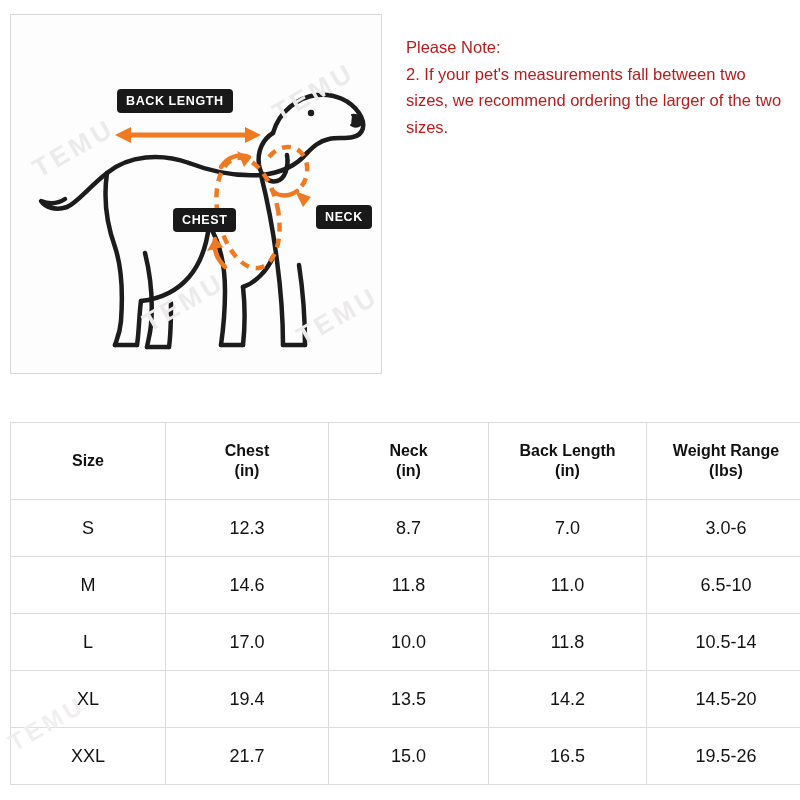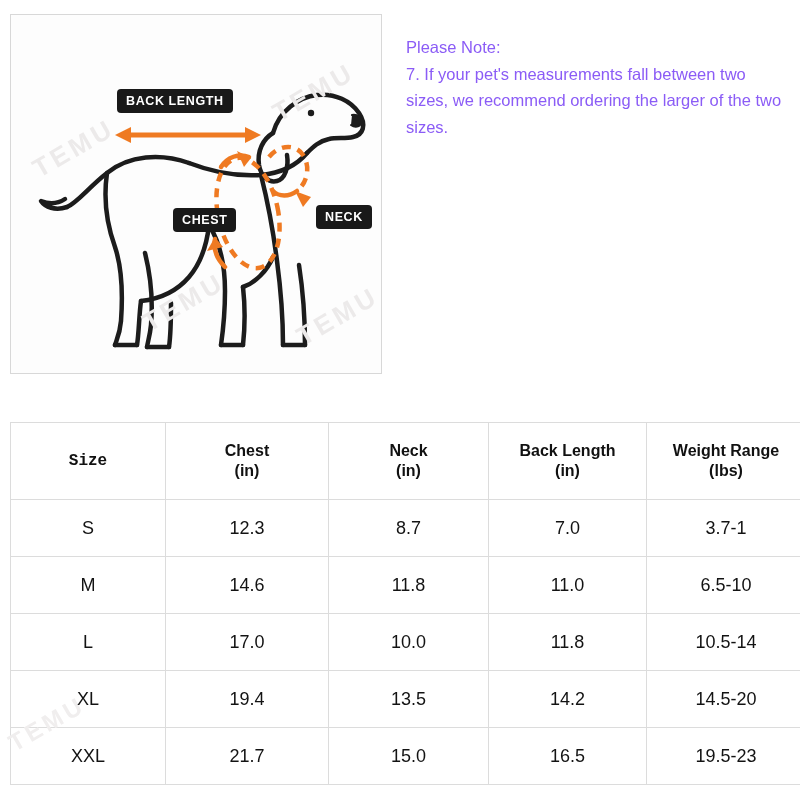--- a/index.html
+++ b/index.html
@@ -64,21 +64,21 @@
   #tag-back { left: 106px; top: 74px; }
   #tag-chest { left: 162px; top: 193px; }
   #tag-neck  { left: 305px; top: 190px; }
 
   .notes {
     flex: 1 1 auto;
     padding-left: 24px;
     padding-top: 20px;
     font-size: 16.5px;
     line-height: 1.62;
-    color: #8b5cf6;
+    color: #b91c1c;
   }
   .notes p { margin: 0; }
 
   
   .size-table {
     position: absolute;
     left: 10px;
     top: 422px;
     width: 780px;
     border-collapse: collapse;
@@ -96,21 +96,21 @@
     font-weight: bold;
     font-size: 16px;
     line-height: 1.25;
     color: #111111;
   }
   .size-table tbody td {
     height: 54px;
     font-size: 18px;
     color: #131313;
   }
-  .col-size   { width: 152px; font-family: Liberation Mono, monospace; }
+  .col-size   { width: 152px; }
   .col-chest  { width: 160px; }
   .col-neck   { width: 157px; }
   .col-back   { width: 155px; }
   .col-weight { width: 156px; }
 
   .tbl-wm {
     position: absolute;
     color: #f0eeee;
     font-size: 24px;
     font-weight: bold;
@@ -195,21 +195,21 @@
         </g>
       </svg>
 
       <div class="tag" id="tag-back">BACK LENGTH</div>
       <div class="tag" id="tag-chest">CHEST</div>
       <div class="tag" id="tag-neck">NECK</div>
     </div>
 
     <div class="notes">
       <p>Please Note:</p>
-      <p>7. If your pet's measurements fall between two sizes, we recommend ordering the larger of the two sizes.</p>
+      <p>2. If your pet's measurements fall between two sizes, we recommend ordering the larger of the two sizes.</p>
     </div>
   </div>
 
   <table class="size-table">
     <thead>
       <tr>
         <th class="col-size">
           <span class="cellspan">Size</span>
         </th>
         <th class="col-chest">
@@ -229,21 +229,21 @@
           <span class="cellspan">(lbs)</span>
         </th>
       </tr>
     </thead>
     <tbody>
       <tr>
         <td><span class="cellspan">S</span></td>
         <td><span class="cellspan">12.3</span></td>
         <td><span class="cellspan">8.7</span></td>
         <td><span class="cellspan">7.0</span></td>
-        <td><span class="cellspan">3.7-1</span></td>
+        <td><span class="cellspan">3.0-6</span></td>
       </tr>
       <tr>
         <td><span class="cellspan">M</span></td>
         <td><span class="cellspan">14.6</span></td>
         <td><span class="cellspan">11.8</span></td>
         <td><span class="cellspan">11.0</span></td>
         <td><span class="cellspan">6.5-10</span></td>
       </tr>
       <tr>
         <td><span class="cellspan">L</span></td>
@@ -260,18 +260,18 @@
         <td><span class="cellspan">14.5-20</span></td>
       </tr>
       <tr>
         <td>
           <span class="tbl-wm" style="left:-6px; top:-18px;">TEMU</span>
           <span class="cellspan">XXL</span>
         </td>
         <td><span class="cellspan">21.7</span></td>
         <td><span class="cellspan">15.0</span></td>
         <td><span class="cellspan">16.5</span></td>
-        <td><span class="cellspan">19.5-23</span></td>
+        <td><span class="cellspan">19.5-26</span></td>
       </tr>
     </tbody>
   </table>
 
 </div>
 
 </body></html>

